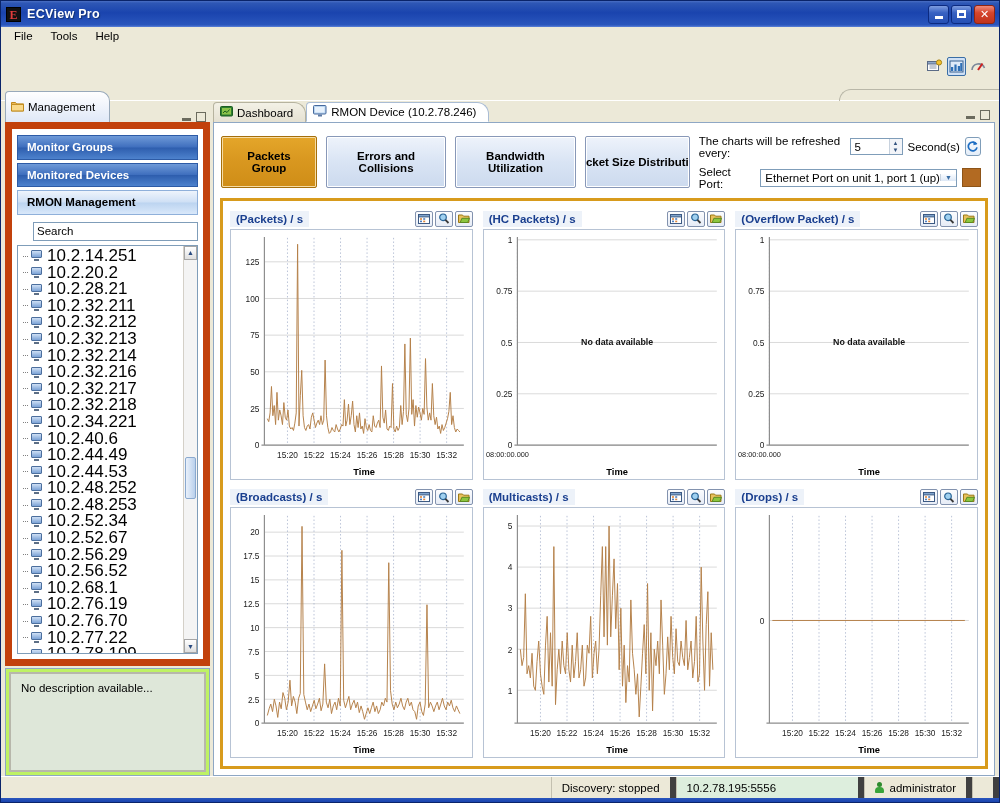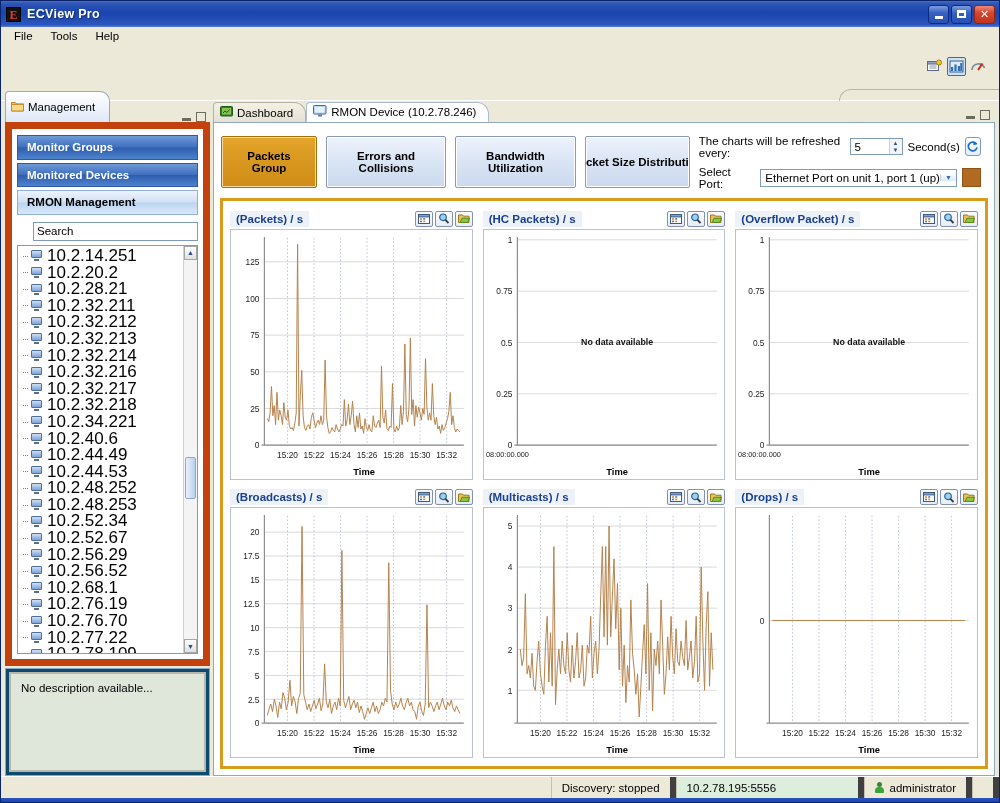--- a/index.html
+++ b/index.html
@@ -114,21 +114,21 @@
   .tree-item .dash { position:absolute; left:1px; top:8px; width:5px; border-top:1px dotted #808080; }
   .pc-icon { width:13px; height:11px; position:relative; flex:0 0 13px; }
   .pc-icon .scr { position:absolute; left:1px; top:0; width:11px; height:8px; background:linear-gradient(to bottom,#cfe0f5,#7ba2d6); border:1px solid #4c6f9e; border-radius:1px; }
   .pc-icon .base { position:absolute; left:4px; top:9px; width:5px; height:2px; background:#5d6f86; }
   .tree-label { font-size:17px; line-height:12px; white-space:nowrap; }
   .tree-item.selected .tree-label { background:#2a5db0; color:#fff; padding:1px 3px; margin:-1px -3px; }
   .tree-scroll { width:14px; flex:0 0 14px; background:#f1f1f1; border-left:1px solid #d4d0c8; display:flex; flex-direction:column; }
   .sb-arrow { height:14px; background:linear-gradient(to bottom,#fff,#dfdfdf); border:1px solid #a6a6a6; display:flex; align-items:center; justify-content:center; font-size:7px; color:#2a4b80; }
   .sb-track { flex:1 1 auto; background:#f4f4f4; position:relative; }
   .sb-thumb { position:absolute; left:1px; right:1px; top:52%; height:42px; background:linear-gradient(to right,#eaf1fb,#b9d0ec); border:1px solid #8aa9cf; border-radius:2px; }
-  .desc-outer { flex:0 0 108px; border:1px solid #8ea7c4; background:#0c4a6e; padding:3px; margin-top:2px; display:flex; }
+  .desc-outer { flex:0 0 108px; border:1px solid #8ea7c4; background:#bef264; padding:3px; margin-top:2px; display:flex; }
   .desc-inner { flex:1 1 auto; border:2px solid #b7b7ab; background:#dee7d9; padding:8px 10px; font-size:11.5px; }
   
   .editorcol { flex:1 1 auto; display:flex; flex-direction:column; min-width:0; min-height:0; }
   .editor-tabrow { display:flex; align-items:flex-end; height:21px; }
   .etab {
     display:flex; align-items:center; gap:4px; height:20px;
     padding:2px 12px 2px 6px; font-size:11.5px;
     border-top-left-radius:4px; border-top-right-radius:12px;
   }
   .etab.inactive { background:linear-gradient(to bottom,#f3f1e6,#e5e1d2); border:1px solid #b6b39f; border-bottom:none; }

